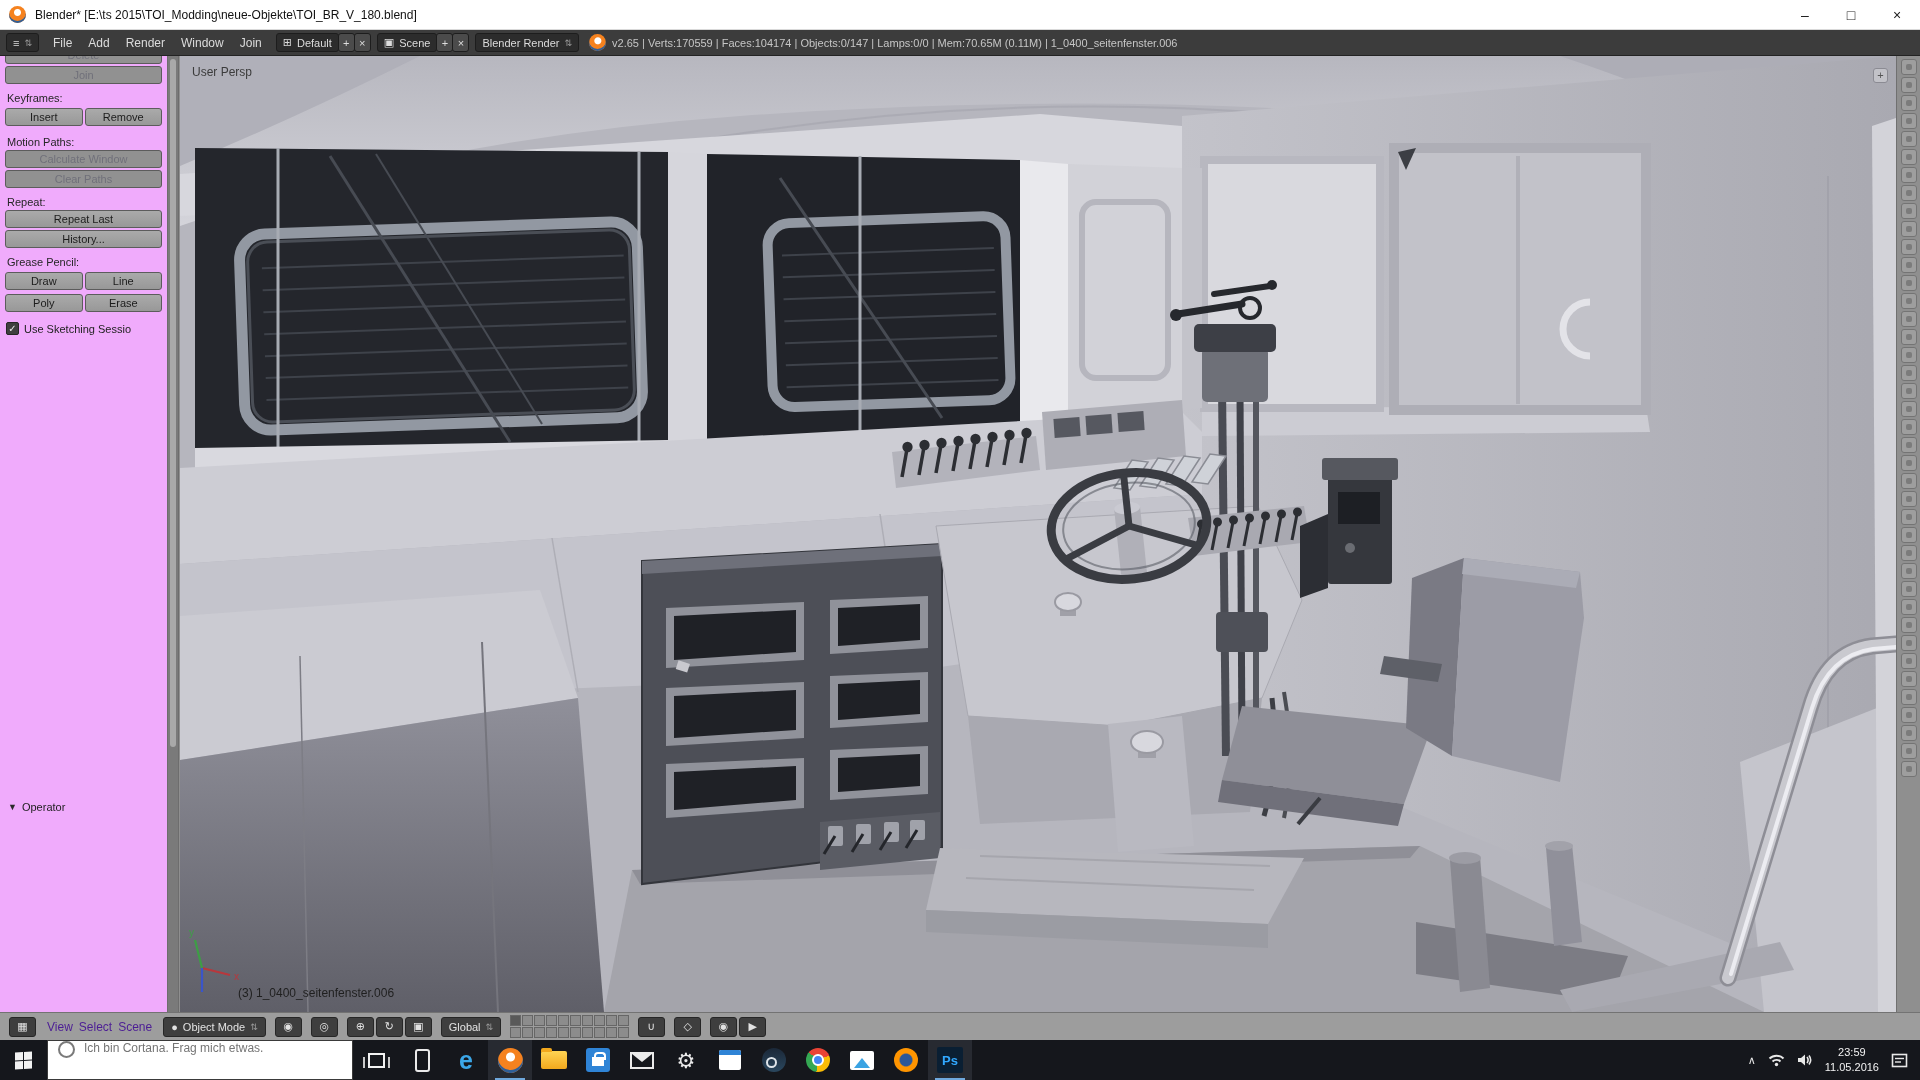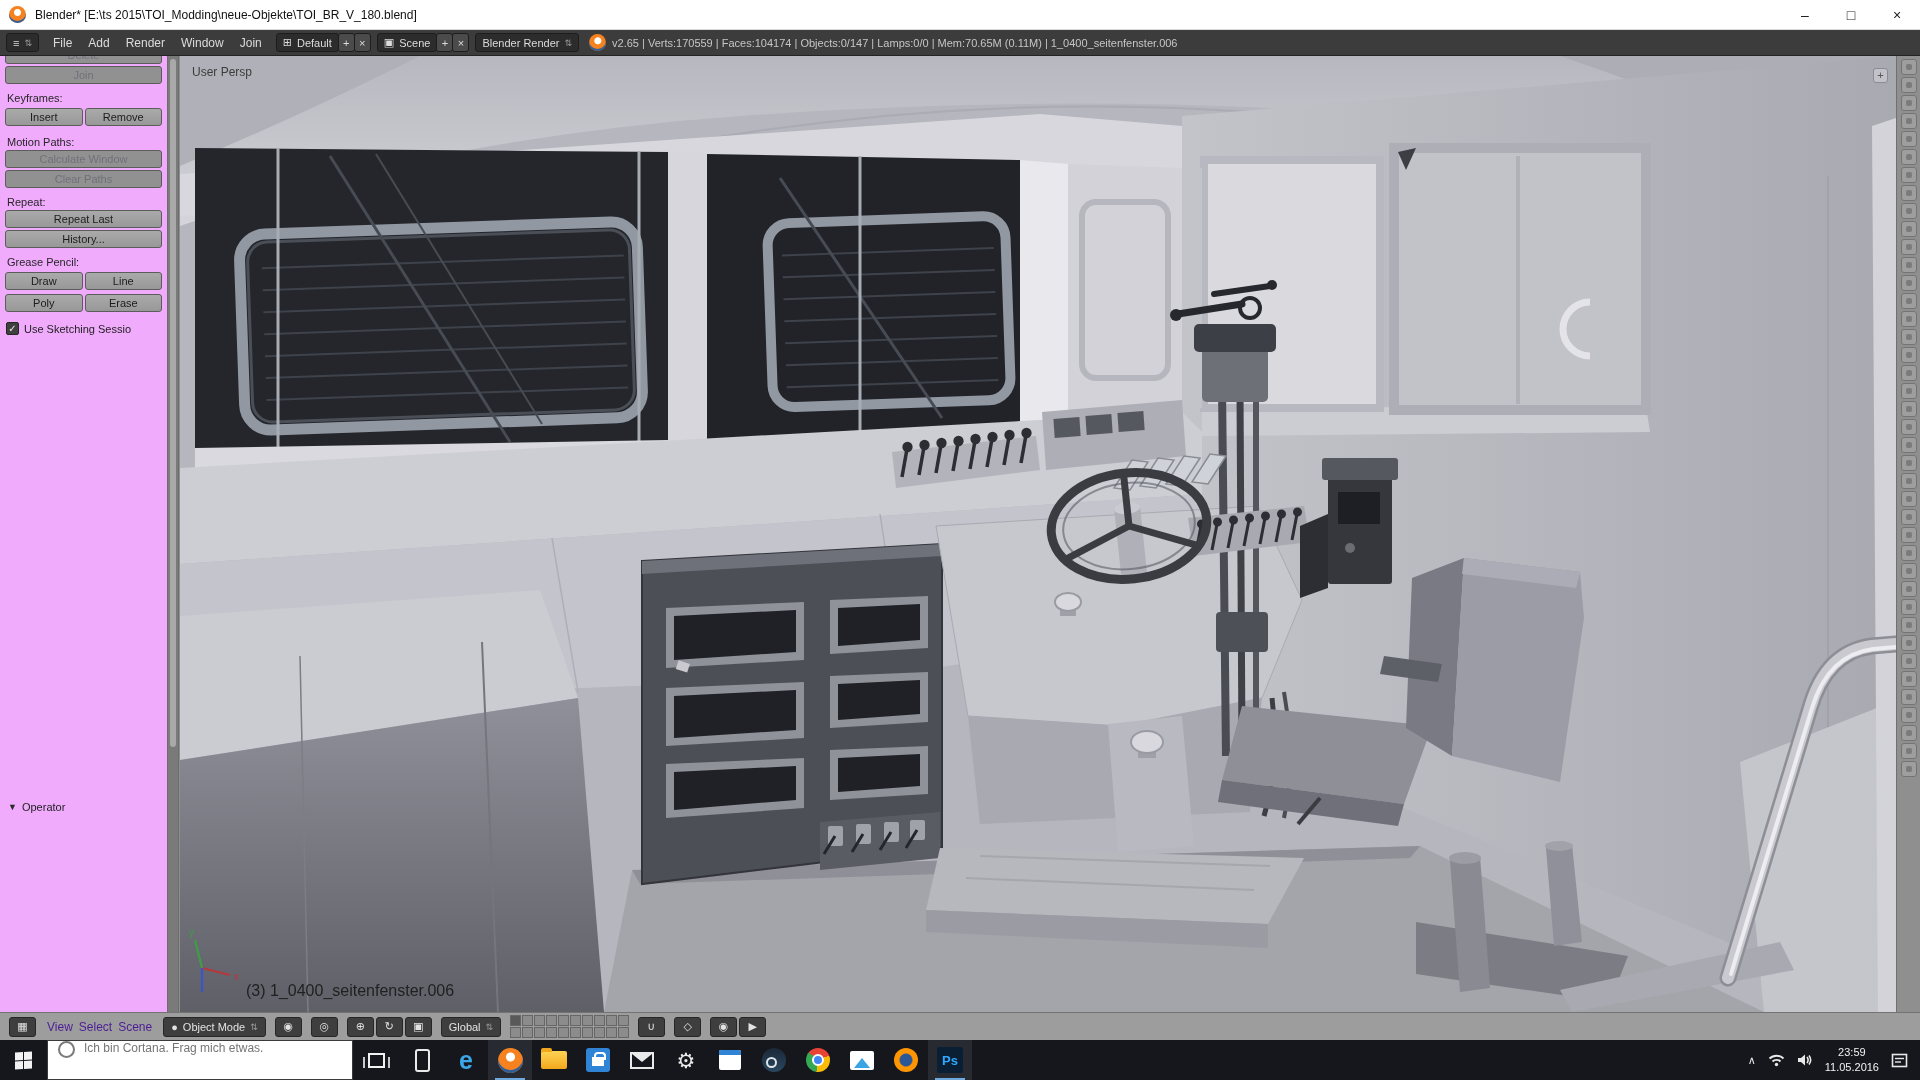--- a/index.html
+++ b/index.html
@@ -52,21 +52,21 @@
   #operator-panel{position:absolute;left:8px;top:745px;display:flex;align-items:center;gap:5px;
     color:#1e1e1e;font-size:11px}
   #operator-panel .tri{font-size:9px;color:#2a2a2a}
   #shelf-scroll{position:absolute;left:168px;top:0;width:11px;height:100%;background:#7a7a7a;border-right:1px solid #6d6d6d}
   #shelf-scroll .thumb{position:absolute;left:2px;right:2px;top:3px;height:72%;background:#a9a9a9;border-radius:4px}
 
   
   #viewport{position:absolute;left:180px;top:0;right:24px;height:100%;overflow:hidden;background:#b9b9c1}
   #viewport svg{display:block;width:100%;height:100%}
   #view-label{position:absolute;left:12px;top:9px;font-size:12px;color:#3c3c3c}
-  #object-label{position:absolute;left:66px;bottom:12px;font-size:16px;color:#1f1f1f}
+  #object-label{position:absolute;left:58px;bottom:12px;font-size:12px;color:#1f1f1f}
   #expand-tab{position:absolute;right:8px;top:12px;width:15px;height:15px;background:#c2c2c8;
     border:1px solid #8b8b93;border-radius:3px;color:#555;font-size:11px;line-height:13px;text-align:center}
 
   
   #right-strip{position:absolute;right:0;top:0;width:24px;height:100%;background:#8f8f8f;
     border-left:1px solid #707070;display:flex;flex-direction:column;align-items:center;
     padding-top:3px;gap:2px;overflow:hidden}
   .strip-icon{flex:0 0 auto;width:16px;height:16px;background:#9e9e9e;border:1px solid #747474;
     border-radius:3px;position:relative}
   .strip-icon::after{content:"";position:absolute;inset:4px;background:#7b7b7b;border-radius:2px}

